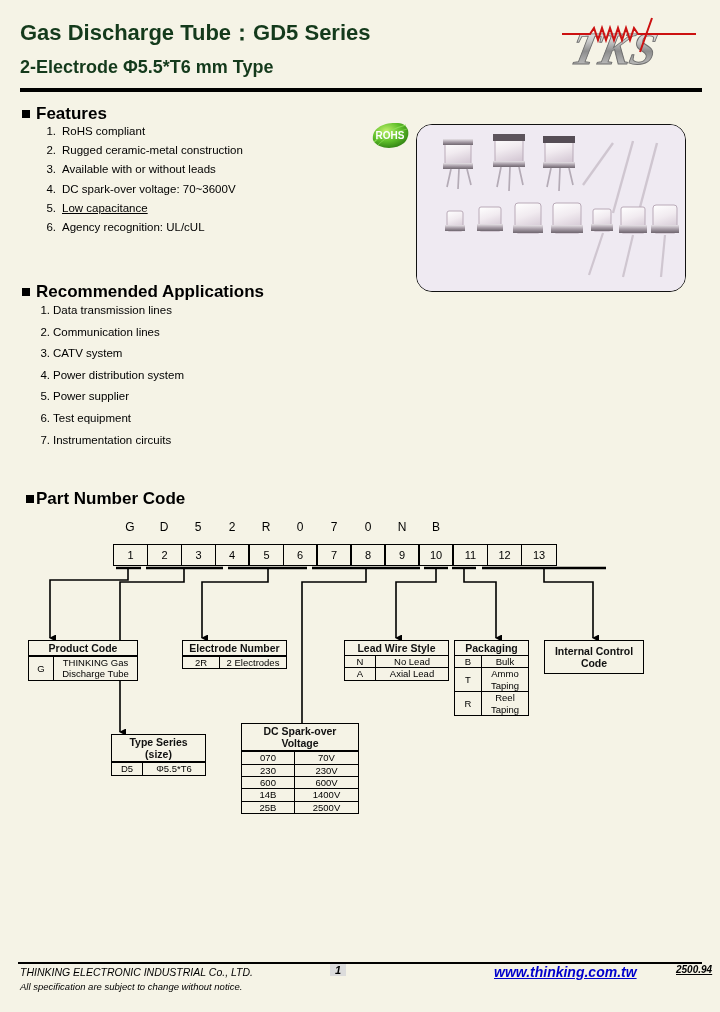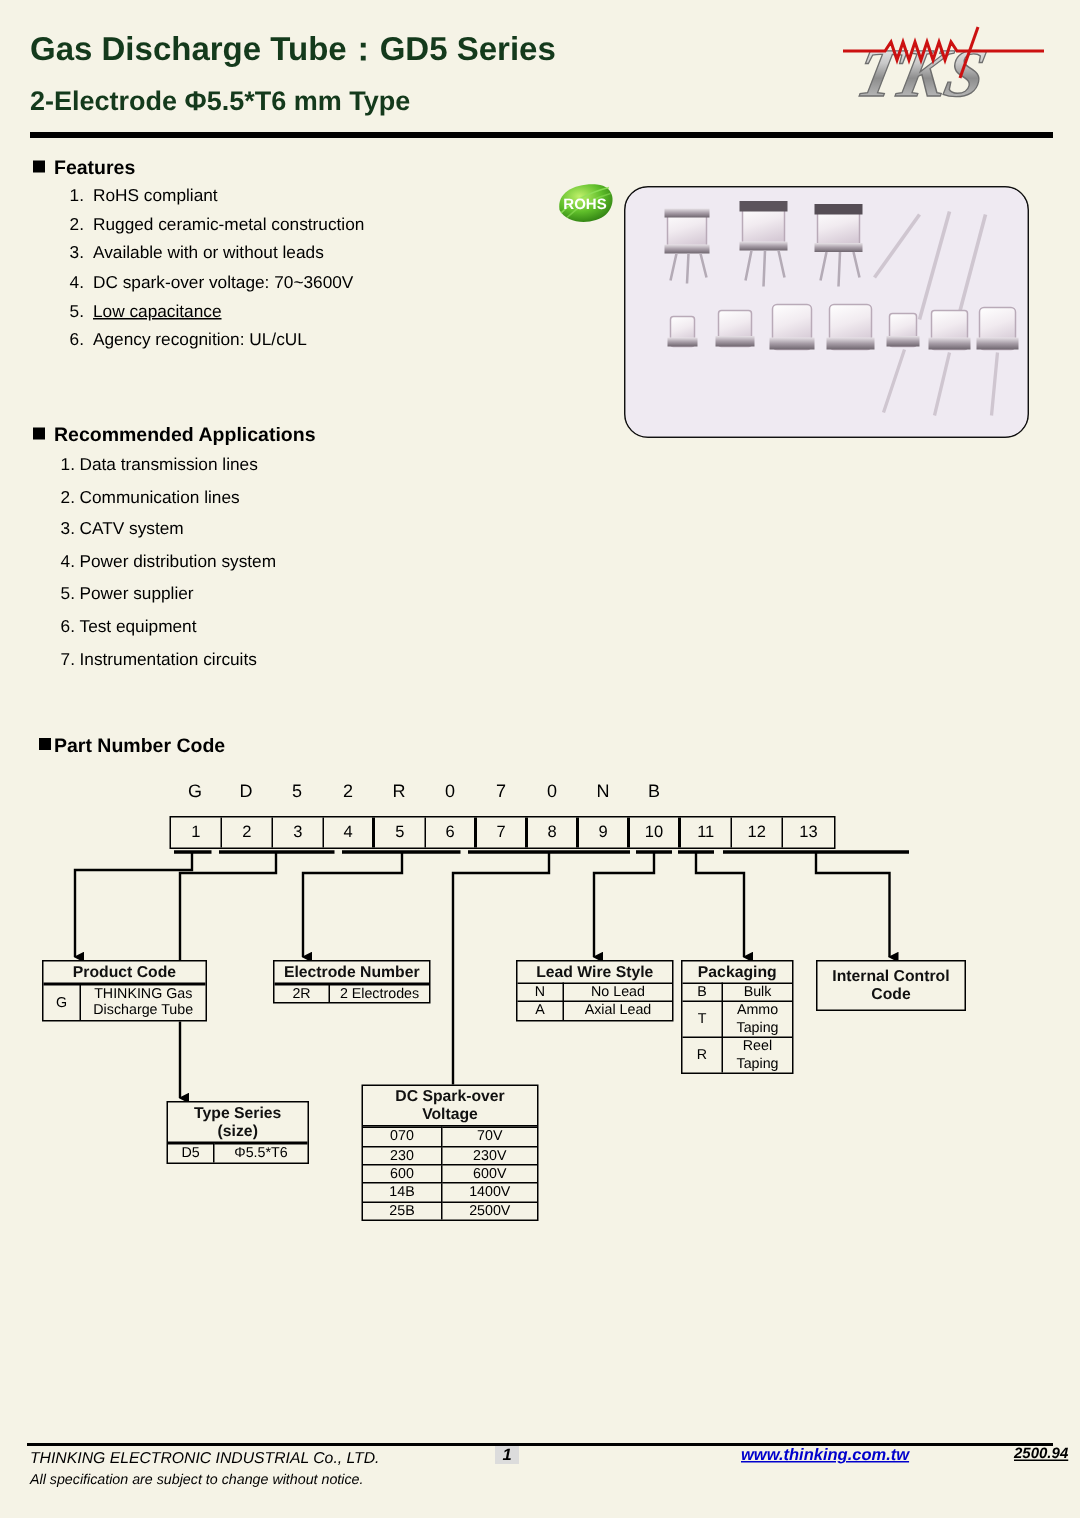--- a/index.html
+++ b/index.html
@@ -24,21 +24,21 @@
     position:absolute;left:20px;top:57px;
     font-size:18px;font-weight:bold;color:#143a1c;
     white-space:nowrap;
   }
   .hdr-rule{
     position:absolute;left:20px;top:88px;width:682px;height:4px;background:#000;
   }
   .logo{position:absolute;left:556px;top:12px;width:150px;height:64px;}
 
   
-  .sect{position:absolute;font-size:13px;font-weight:bold;color:#000;white-space:nowrap;}
+  .sect{position:absolute;font-size:17px;font-weight:bold;color:#000;white-space:nowrap;}
   .sect .bullet{
     display:inline-block;width:8px;height:8px;background:#000;
     margin-right:6px;vertical-align:1px;
   }
   .sect.tight .bullet{margin-right:2px;}
 
   
   .lst{position:absolute;font-size:11.5px;color:#000;}
   .lst .li{white-space:nowrap;line-height:1;}
   .lst .num{display:inline-block;text-align:right;}
@@ -89,21 +89,21 @@
   .ft-rule{position:absolute;left:18px;top:962px;width:684px;height:2px;background:#000;}
   .ft{position:absolute;font-style:italic;font-size:10.5px;color:#000;white-space:nowrap;}
   .ft-co{left:20px;top:966px;}
   .ft-note{left:20px;top:981px;font-size:9.5px;}
   .ft-page{
     left:330px;top:964px;font-weight:bold;font-style:italic;font-size:11px;
     background:#dcdcdc;padding:0 5px;
   }
   .ft-url{
     left:494px;top:964px;color:#0000cc;font-weight:bold;
-    text-decoration:underline;font-size:11px;
+    text-decoration:underline;font-size:14px;
   }
   .ft-date{
     left:676px;top:964px;font-weight:bold;text-decoration:underline;font-size:10px;
   }
 </style>
 </head>
 <body>
 
 <div class="page">
 

